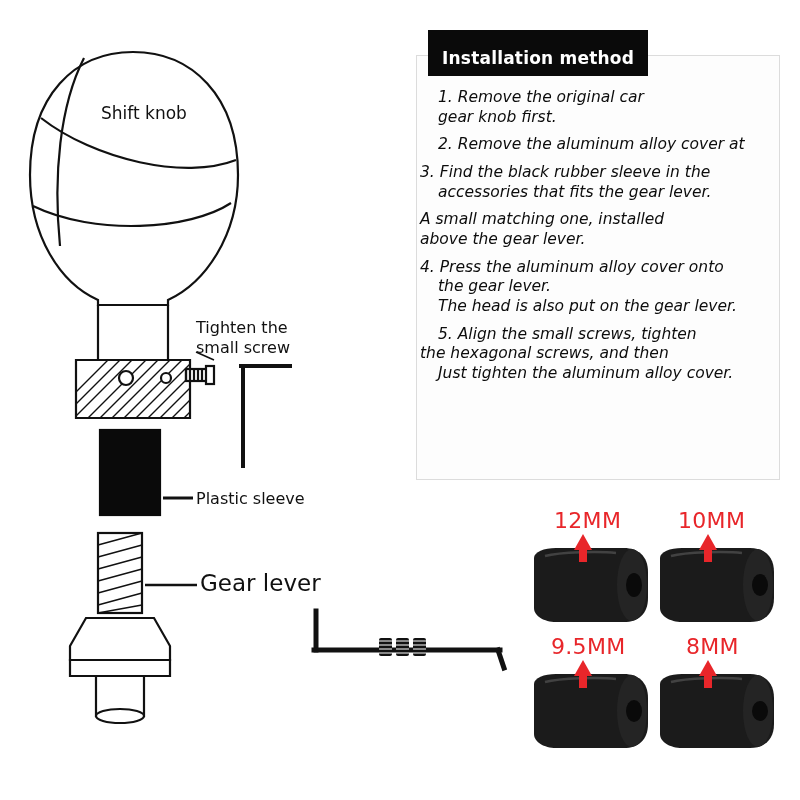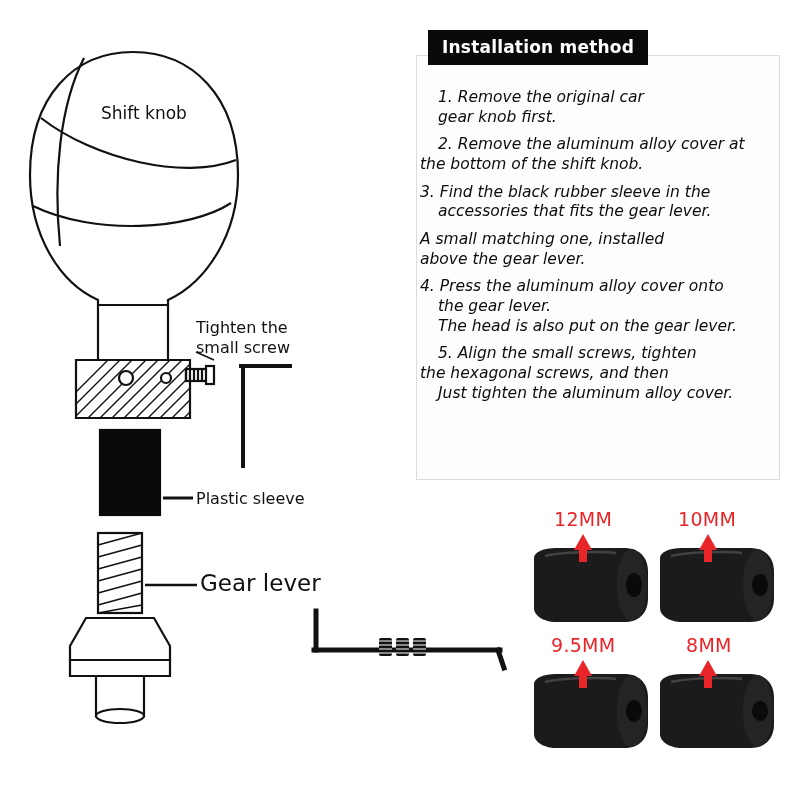--- a/index.html
+++ b/index.html
@@ -43,21 +43,21 @@
     box-shadow: 0 0 0 1px #dcdcdc inset;
   }
   #instruction-title-bar {
     position: absolute;
     left: 428px;
     top: 30px;
     background: #0a0a0a;
     color: #ffffff;
     font-size: 17px;
     font-weight: bold;
-    padding: 7px 14px 8px 14px;
+    padding: 18px 14px 8px 14px;
     letter-spacing: 0.2px;
     font-family: "DejaVu Sans", sans-serif;
   }
   #instruction-list {
     position: absolute;
     left: 420px;
     top: 88px;
     width: 372px;
     color: #0c0c0c;
     font-size: 15.5px;
@@ -71,21 +71,21 @@
     display: block;
     font-style: italic;
   }
   .indent1 { padding-left: 18px; }
   .indent0 { padding-left: 0px; }
 
   
   .size-label {
     position: absolute;
     color: #e8262a;
-    font-size: 19px;
+    font-size: 22px;
     font-family: "DejaVu Sans", sans-serif;
     letter-spacing: 0.3px;
   }
   
   #label-shift-knob { left: 101px; top: 103px; font-size: 17px; }
   #label-tighten { left: 196px; top: 318px; font-size: 16px; line-height: 1.25; }
   #label-plastic-sleeve { left: 196px; top: 489px; font-size: 16px; text-align: center; }
   #label-gear-lever { left: 200px; top: 570px; font-size: 23px; }
   #label-bottom-screw-cap { left: 33px; top: 766px; font-size: 21px; margin-top: 46px; }
 </style>
@@ -225,21 +225,20 @@
 
   <div id="instruction-panel"></div>
   <div id="instruction-title-bar">Installation method</div>
   <div id="instruction-list">
       <div class="step">
         <span class="l indent1">1. Remove the original car</span>
         <span class="l indent1">gear knob first.</span>
       </div>
       <div class="step">
         <span class="l indent1">2. Remove the aluminum alloy cover at</span>
-        <span class="l indent0">the bottom of the shift knob.</span>
       </div>
       <div class="step">
         <span class="l indent0">3. Find the black rubber sleeve in the</span>
         <span class="l indent1">accessories that fits the gear lever.</span>
       </div>
       <div class="step">
         <span class="l indent0">A small matching one, installed</span>
         <span class="l indent0">above the gear lever.</span>
       </div>
       <div class="step">

